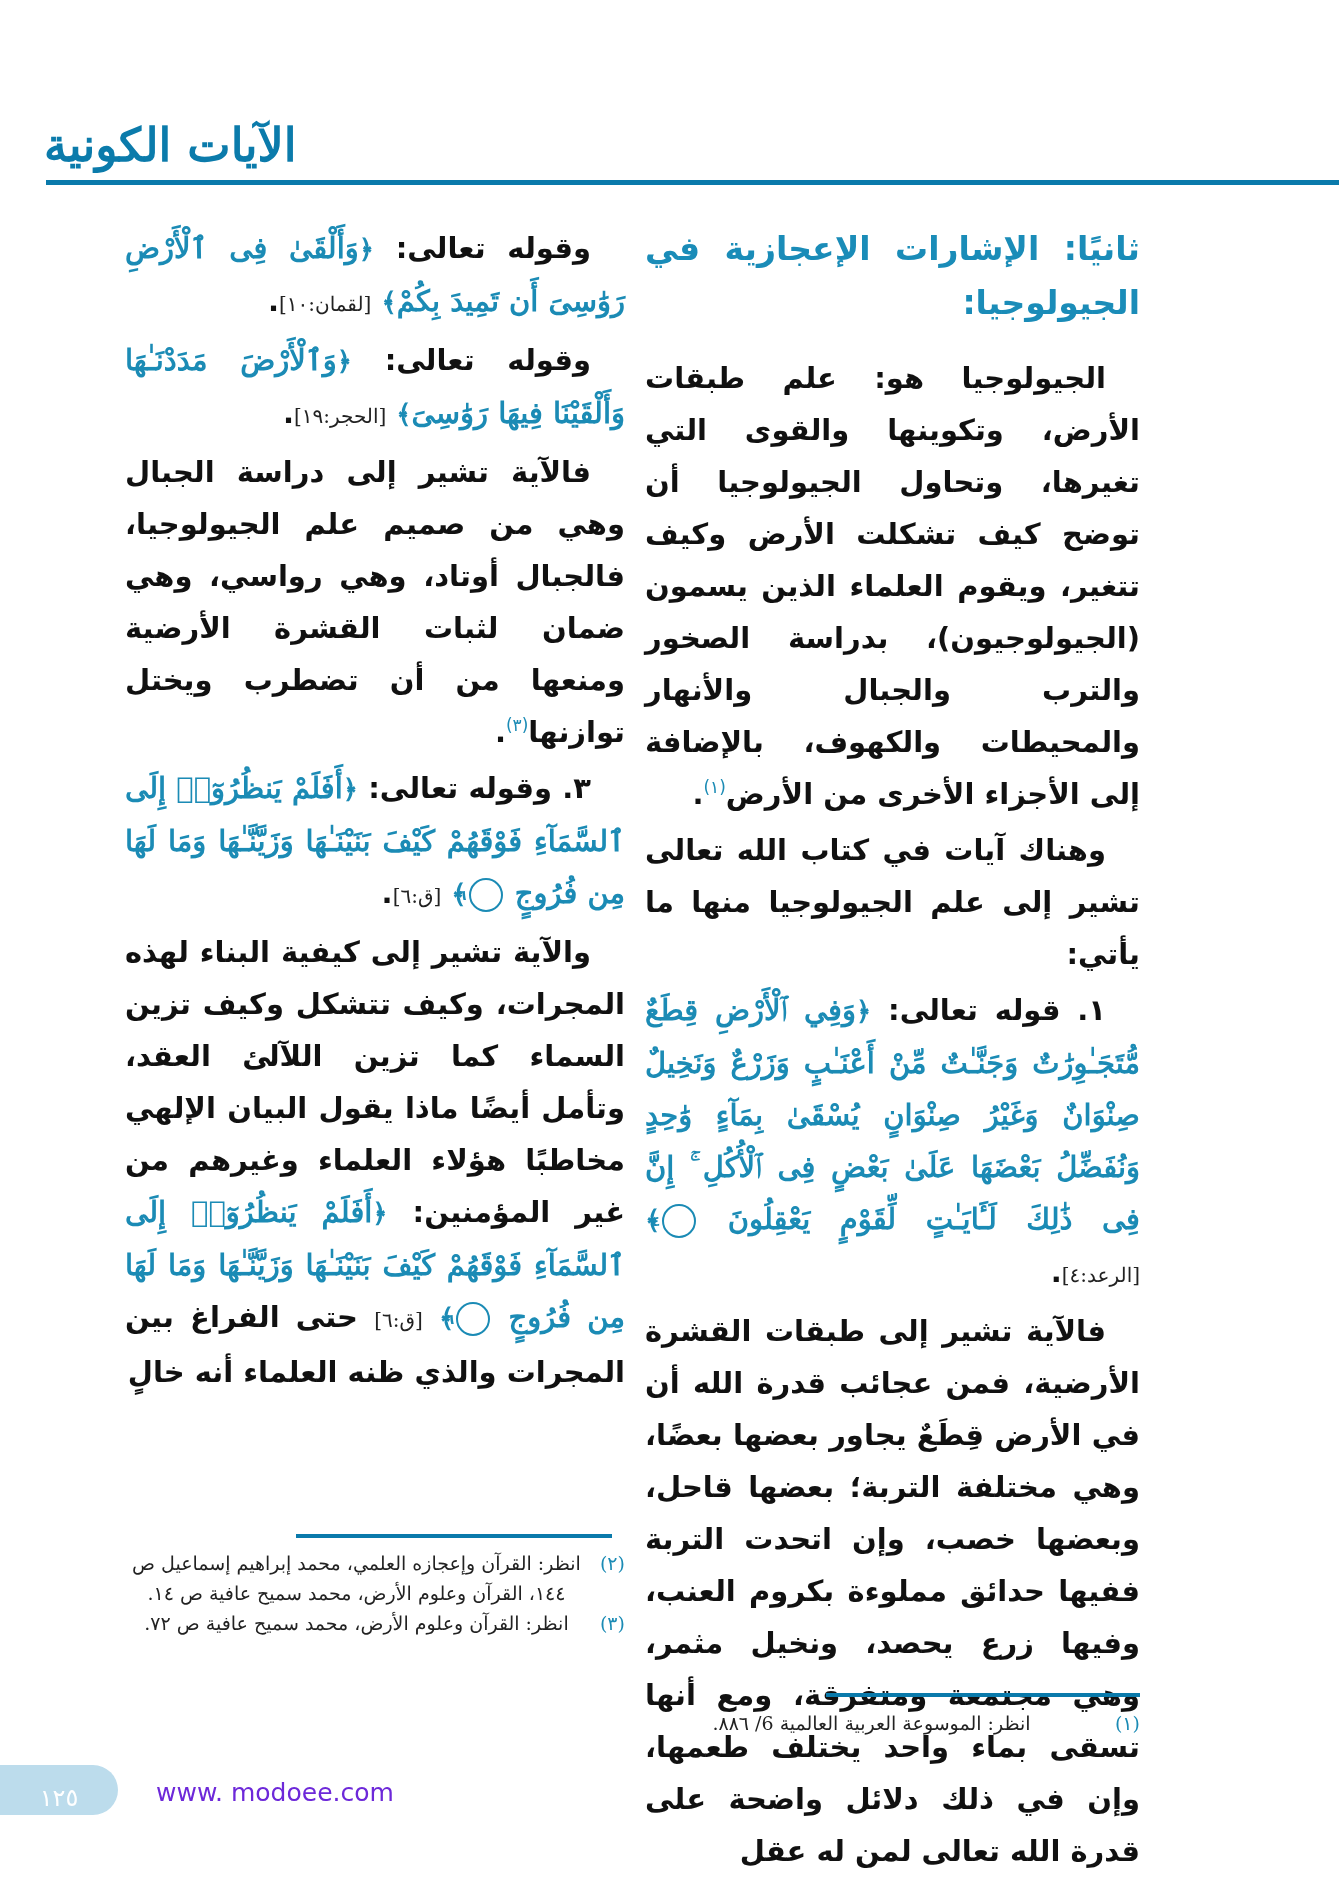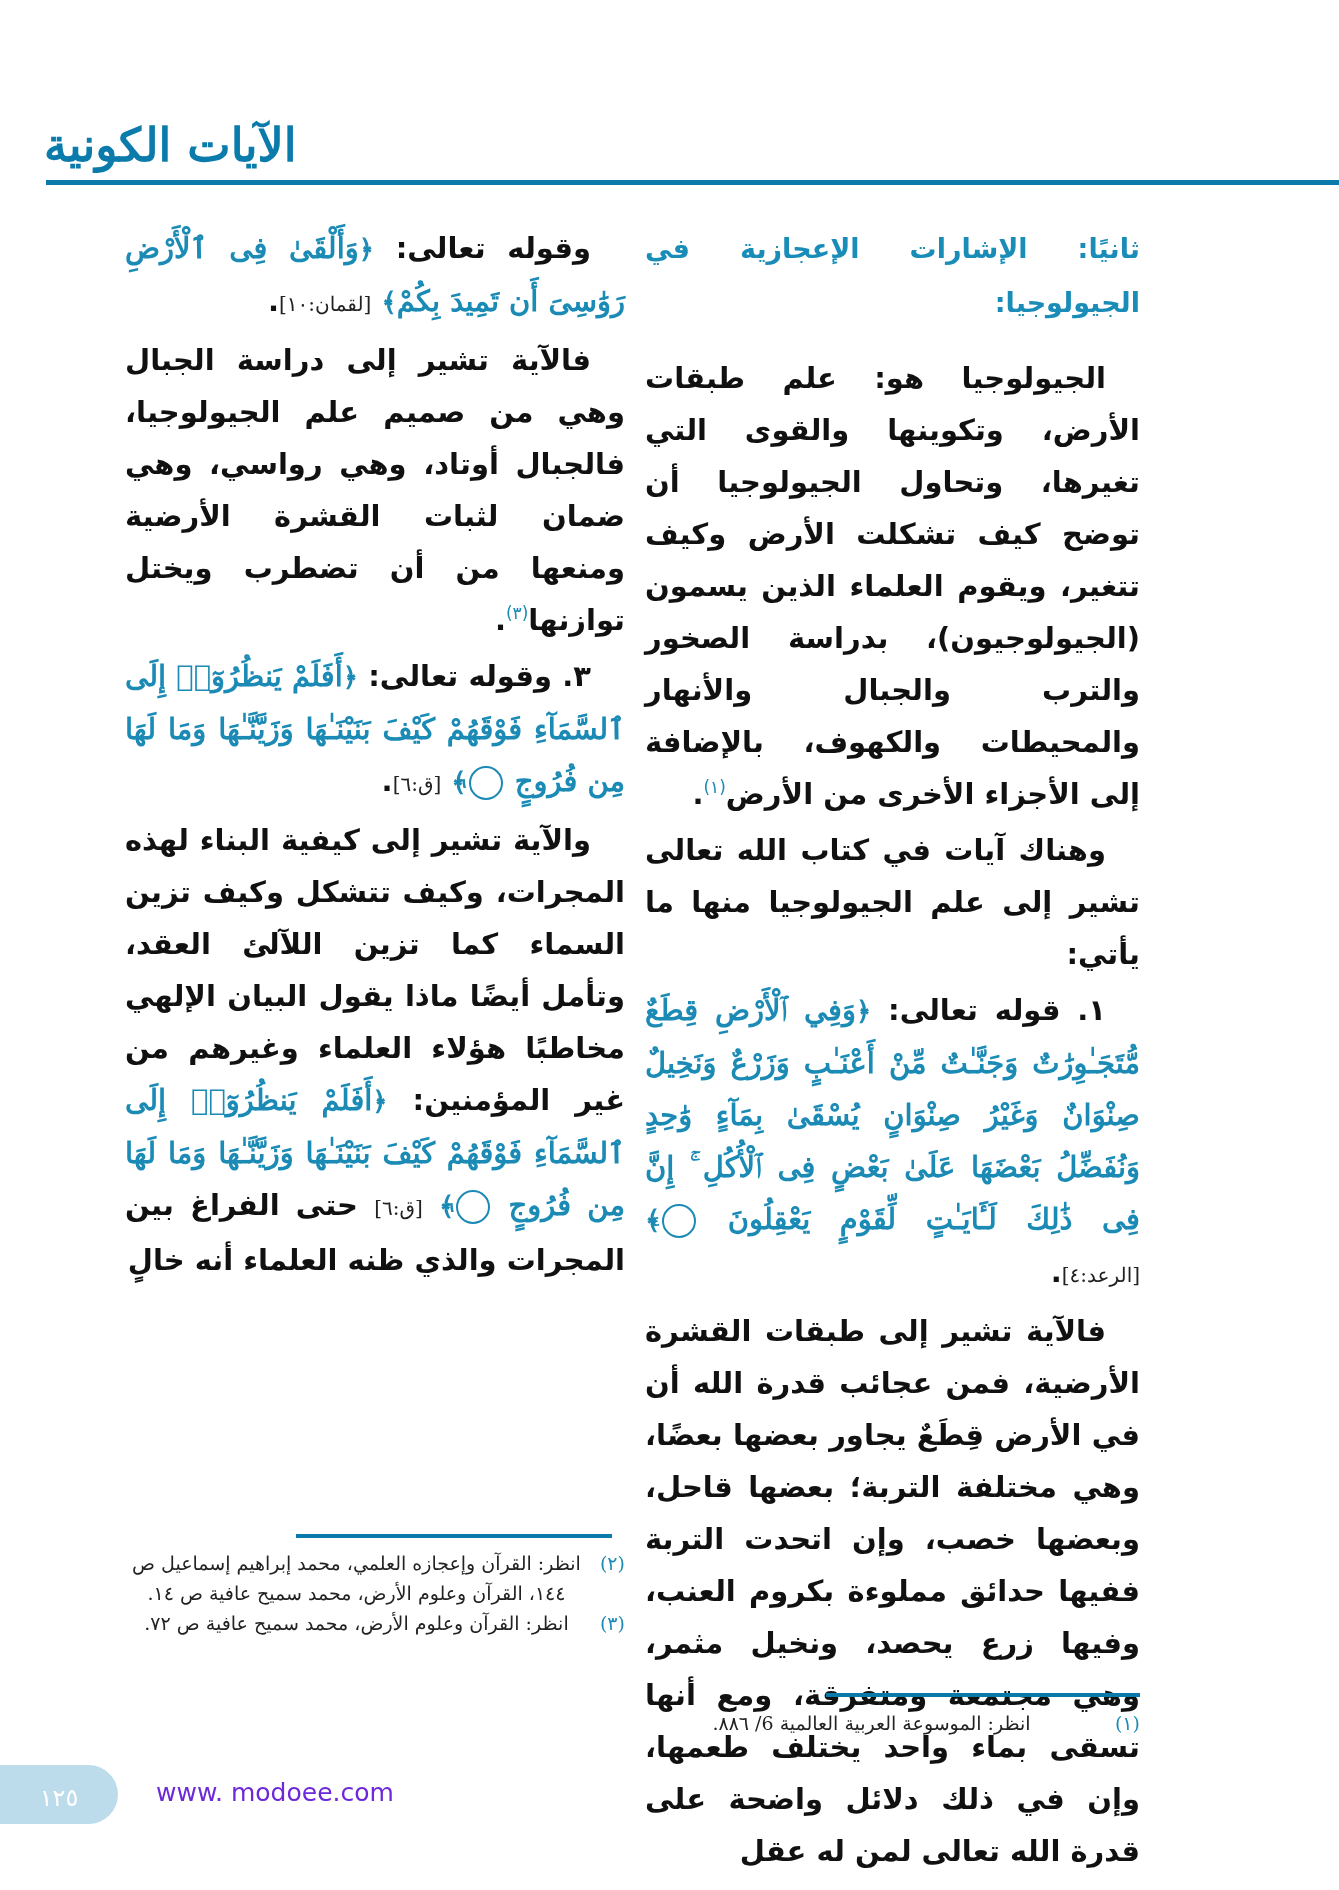--- a/index.html
+++ b/index.html
@@ -37,21 +37,21 @@
       text-align: justify;
       text-align-last: right;
       font-weight: bold;
       font-size: 29px;
       line-height: 52px;
     }
     .col-right { left: 645px; width: 495px; }
     .col-left  { left: 125px; width: 500px; }
     .heading {
       color: #1a8cb8;
-      font-size: 27px;
+      font-size: 33px;
       line-height: 54px;
       margin-bottom: 22px;
     }
     p { margin: 0 0 4px 0; }
     .indent { text-indent: 34px; }
     .quran {
       color: #1b8bb5;
       font-family: "DejaVu Serif", serif;
       font-weight: bold;
     }
@@ -104,21 +104,21 @@
     .fn-right { left: 640px; width: 500px; top: 1708px; }
     .fn-left  { left: 125px; width: 500px; top: 1548px; }
     .fn-item { display: flex; }
     .fn-num { color: #1b8bb5; margin-left: 12px; white-space: nowrap; }
     .fn-text { flex: 1; text-align: center; }
     .page-pill {
       position: absolute;
       left: 0;
       top: 1765px;
       width: 118px;
-      height: 59px;
+      height: 50px;
       background: #bcdcec;
       border-radius: 0 30px 30px 0;
       color: #ffffff;
       font-size: 24px;
       line-height: 67px;
       text-align: center;
       direction: rtl;
     }
     .site-url {
       position: absolute;
@@ -156,20 +156,25 @@
 
 <div class="col col-left">
 
 
   <p class="indent">
     <span>وقوله تعالى:</span>
     <span class="bracket">﴿</span><span class="quran">وَأَلْقَىٰ فِى ٱلْأَرْضِ رَوَٰسِىَ أَن تَمِيدَ بِكُمْ</span><span class="bracket">﴾</span>
     <span class="ref">[لقمان:١٠]</span><span>.</span>
   </p>
 
+  <p class="indent">
+    <span>وقوله تعالى:</span>
+    <span class="bracket">﴿</span><span class="quran">وَٱلْأَرْضَ مَدَدْنَـٰهَا وَأَلْقَيْنَا فِيهَا رَوَٰسِىَ</span><span class="bracket">﴾</span>
+    <span class="ref">[الحجر:١٩]</span><span>.</span>
+  </p>
 
   <p class="indent">
     <span>فالآية تشير إلى دراسة الجبال وهي من صميم علم الجيولوجيا، فالجبال أوتاد، وهي رواسي، وهي ضمان لثبات القشرة الأرضية ومنعها من أن تضطرب ويختل توازنها</span><span class="fn-mark">(٣)</span><span>.</span>
   </p>
 
   <p class="indent">
     <span>٣. وقوله تعالى:</span>
     <span class="bracket">﴿</span><span class="quran">أَفَلَمْ يَنظُرُوٓا۟ إِلَى ٱلسَّمَآءِ فَوْقَهُمْ كَيْفَ بَنَيْنَـٰهَا وَزَيَّنَّـٰهَا وَمَا لَهَا مِن فُرُوجٍ</span>
     <span class="ayah-num">٦</span><span class="bracket">﴾</span>
     <span class="ref">[ق:٦]</span><span>.</span>

